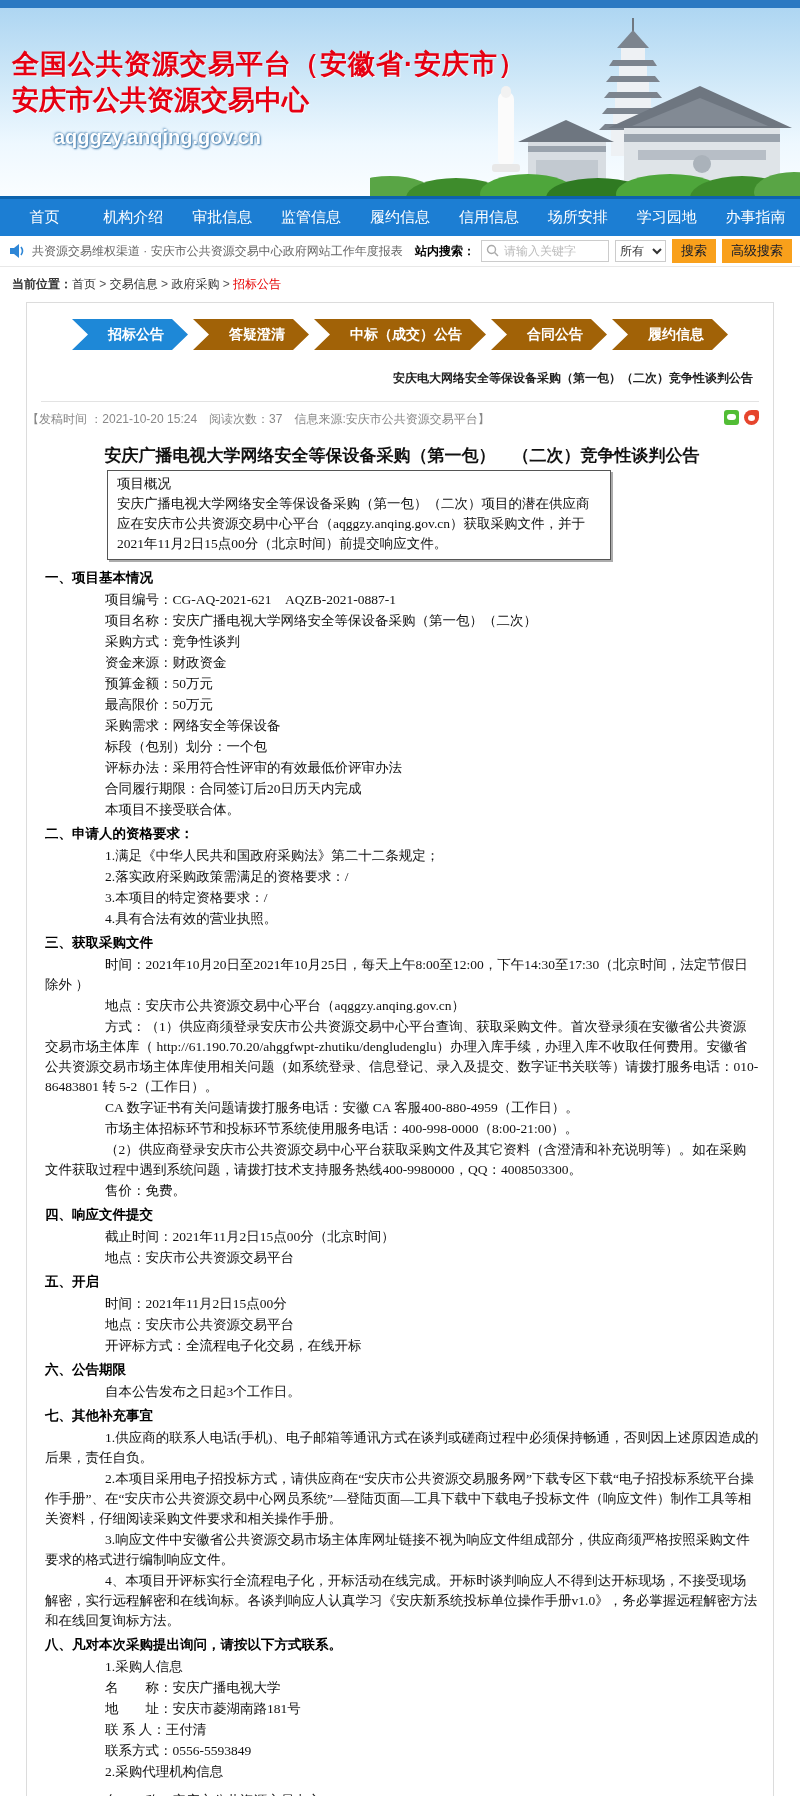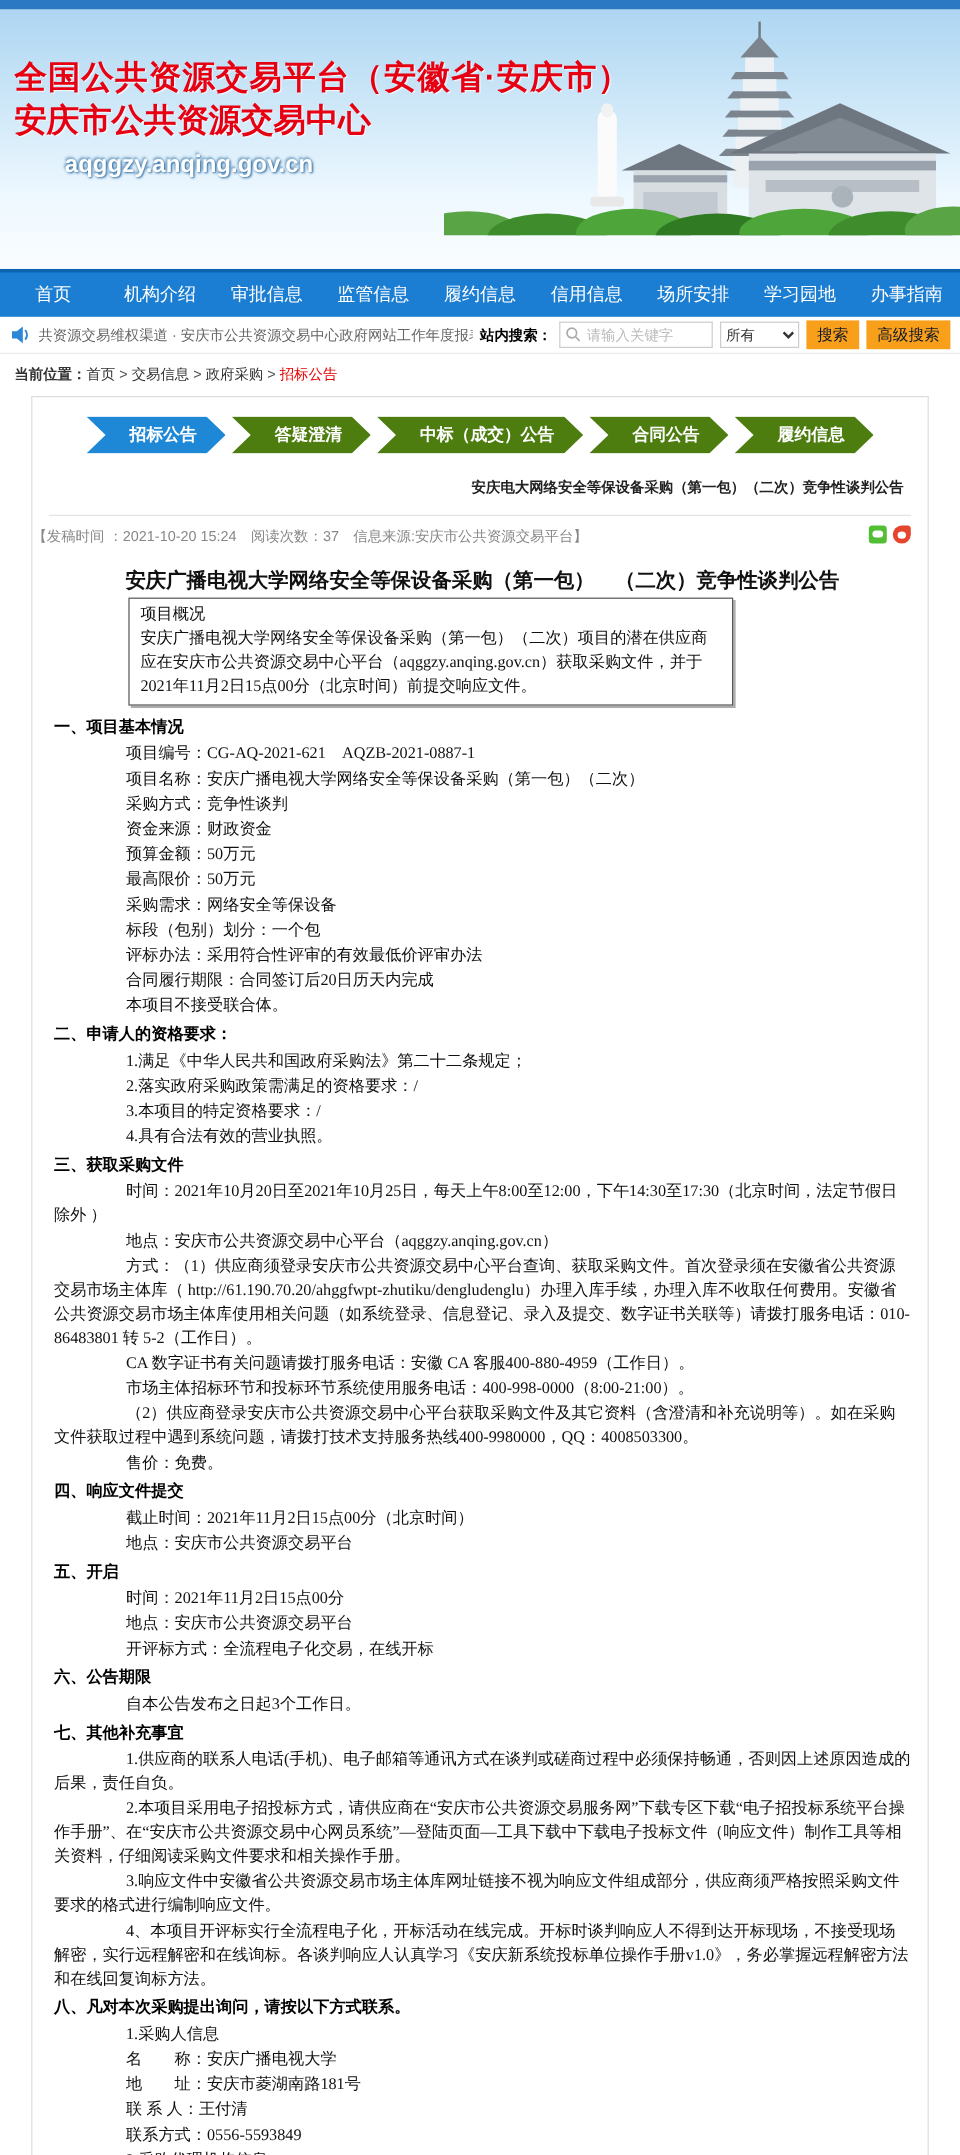--- a/index.html
+++ b/index.html
@@ -3,21 +3,21 @@
 <meta charset="utf-8">
 <style>
   * { margin:0; padding:0; box-sizing:border-box; }
   html,body { width:800px; background:#fff; font-family:"Liberation Sans",sans-serif; }
   body { min-height:1796px; }
 
   
   .topstrip { height:8px; background:#2b79c2; }
 
   
-  .banner { position:relative; height:216px; overflow:hidden;
+  .banner { position:relative; height:188px; overflow:hidden;
     background:linear-gradient(180deg,#aed6f2 0%,#cfe8f8 38%,#eef8ff 72%,#fafdff 100%); }
   .banner-art { position:absolute; right:0; top:0; }
   .banner-text { position:absolute; left:12px; top:38px; color:#e60012; font-weight:bold; }
   .banner-t1 { font-size:27px; letter-spacing:1px; text-shadow:1px 1px 1px rgba(255,255,255,.8); }
   .banner-t2 { font-size:27px; text-shadow:1px 1px 1px rgba(255,255,255,.8); }
   .banner-url { margin:8px 0 0 42px; color:#fff; font-size:20px; font-weight:bold;
     text-shadow:1px 1px 2px rgba(20,90,150,.9), -1px -1px 2px rgba(20,90,150,.5); }
 
   
   .nav { background:#1c7ed3; border-top:3px solid #0d63ad; display:flex; }
@@ -25,36 +25,36 @@
 
   
   .toolbar { display:flex; align-items:center; height:31px; border-bottom:1px solid #e8e8e8; padding:0 8px; gap:6px; font-size:12px; }
   .speaker-wrap { flex:0 0 18px; height:18px; }
   .ticker { color:#666; white-space:nowrap; overflow:hidden; flex:1; }
   .search-label { font-weight:bold; color:#000; white-space:nowrap;text-align:center; }
   .search-box { position:relative; }
   .search-box svg { position:absolute; left:5px; top:4px; }
   .search-input { width:128px; height:22px; border:1px solid #ccc; padding:0 4px 0 22px; font-size:12px; color:#333; font-family:"Liberation Sans",sans-serif; }
   .search-input::placeholder { color:#bbb; }
-  .filter-select { width:66px; height:22px; border:1px solid #ccc; font-size:12px; color:#333; background:#fff; }
+  .filter-select { width:51px; height:22px; border:1px solid #ccc; font-size:12px; color:#333; background:#fff; }
   .btn-orange { background:#f9a01b; color:#0f172a; border:none; height:24px; padding:0 9px; font-size:13px; cursor:pointer; font-family:"Liberation Sans",sans-serif; }
 
   
   .breadcrumb { padding:9px 12px 7px; font-size:12px; color:#333; }
   .breadcrumb .bc-label { font-weight:bold; }
   .crumb { cursor:pointer; }
   .crumb::after { content:" > "; color:#555; }
   .bc-current { color:#e60000; }
 
   
   .mainbox { width:748px; margin:2px auto 8px; border:1px solid #dcdcdc; background:#fff; padding-bottom:6px; }
 
   
   .tabs { display:flex; justify-content:center; gap:5px; margin:16px 0 0; }
-  .tab { height:31px; line-height:31px; padding:0 24px 0 36px; background:#4d7c0f; color:#fff;
+  .tab { height:31px; line-height:31px; padding:0 24px 0 36px; background:#a16207; color:#fff;
     font-size:14px; font-weight:bold; cursor:pointer; white-space:nowrap;
     clip-path:polygon(0 0, calc(100% - 16px) 0, 100% 50%, calc(100% - 16px) 100%, 0 100%, 16px 50%); }
   .tab.active { background:#1e88d7; }
 
   .page-title { text-align:right; font-size:12px; font-weight:bold; color:#222; margin:20px 20px 0; }
   .divider { border-top:1px solid #e3e3e3; margin:14px 14px 0; }
 
   .meta-row { position:relative; text-align:left; color:#888; font-size:12px; padding:9px 0 4px; }
   .share-icons { position:absolute; right:14px; top:8px; display:flex; gap:5px; }
   .share-wechat { width:15px; height:15px; background:#52bd35; border-radius:3px; cursor:pointer; position:relative; }

